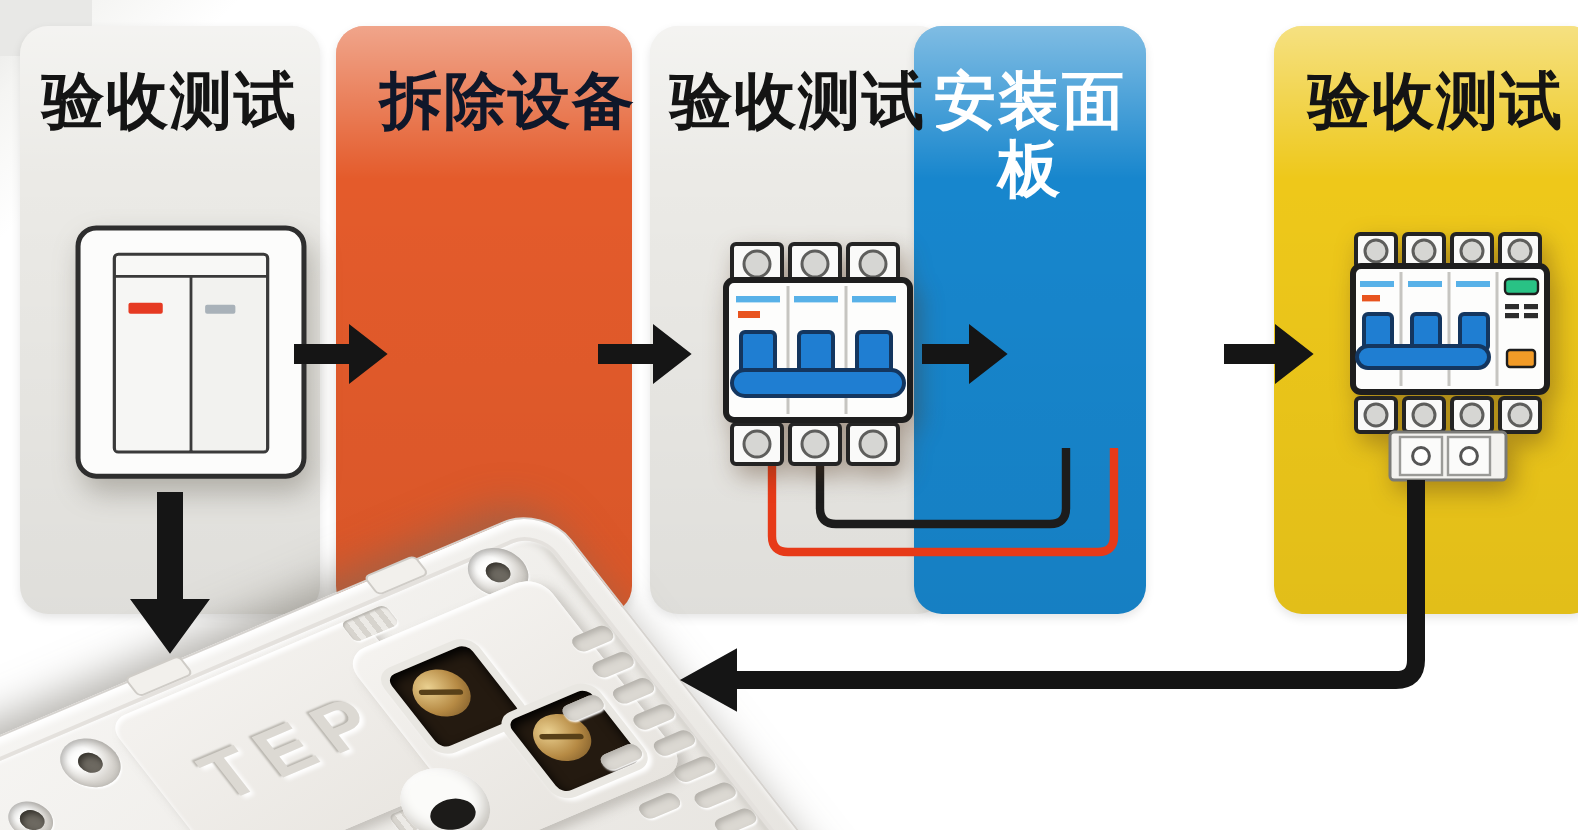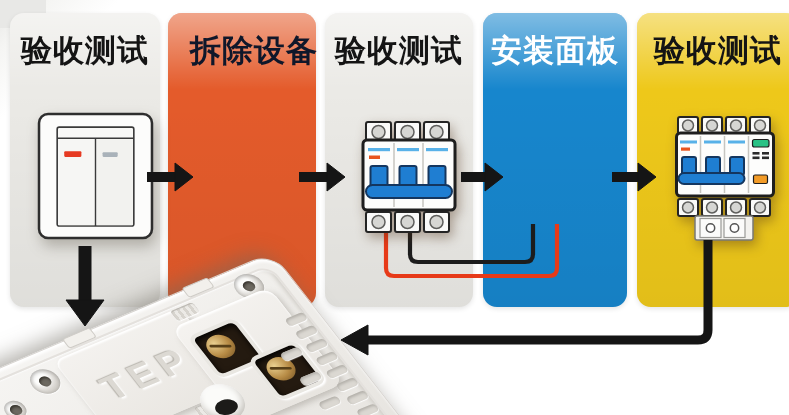--- a/index.html
+++ b/index.html
@@ -13,21 +13,21 @@
     position:absolute;top:13px;height:294px;border-radius:14px;
     box-shadow:0 2px 5px rgba(0,0,0,.10);
   }
   .step::after{
     content:"";position:absolute;inset:0;border-radius:14px;pointer-events:none;
     background:linear-gradient(180deg,rgba(255,255,255,.45),rgba(255,255,255,0) 26%,rgba(0,0,0,.05));
   }
   .step-1{left:10px;width:150px;}
   .step-2{left:168px;width:148px;}
   .step-3{left:325px;width:148px;}
-  .step-4{left:483px;width:144px;}
+  .step-4{left:457px;width:116px;}
   .step-5{left:637px;width:162px;}
   .step-title{
     position:absolute;top:21px;left:0;width:100%;margin:0;text-align:center;
     font-size:31px;font-weight:900;letter-spacing:1px;line-height:1.1;z-index:2;
   }
   .device{position:absolute;z-index:6;}
   .device svg{display:block;}
   .dev-switch{filter:drop-shadow(3px 7px 7px rgba(95,90,75,.38));}
   .dev-breaker{filter:drop-shadow(3px 5px 6px rgba(80,50,25,.40));}
   .pos-sw1{left:27px;top:99px;width:117px;}

